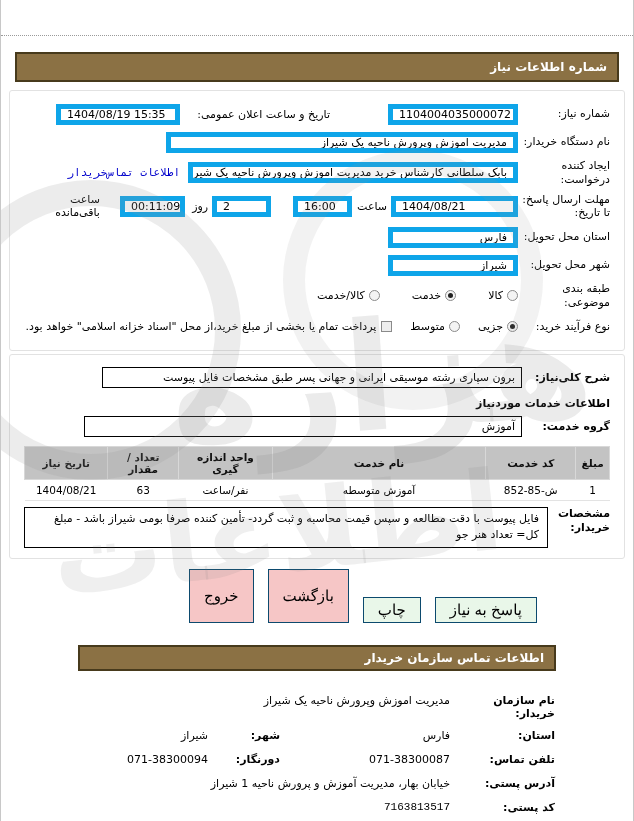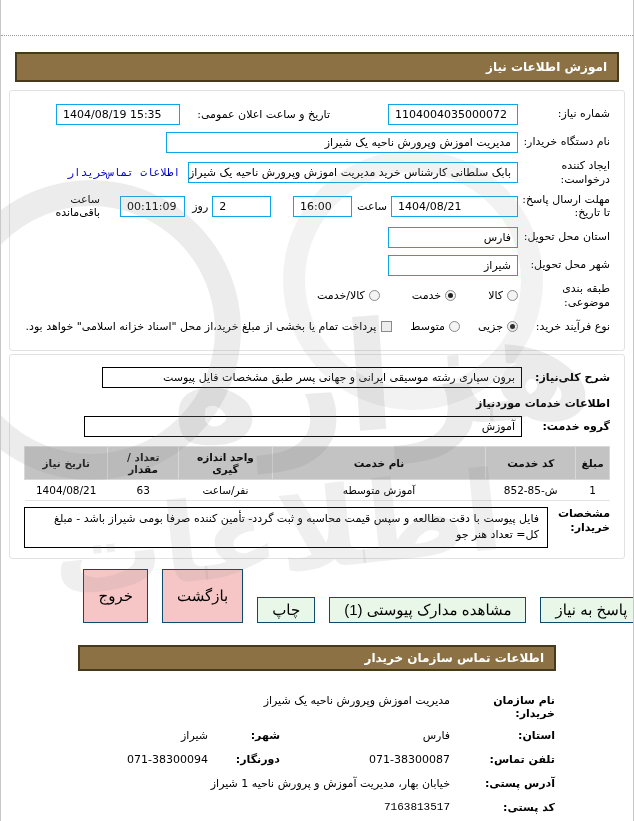--- a/index.html
+++ b/index.html
@@ -25,21 +25,21 @@
     margin:16px 14px 8px; height:30px; line-height:26px;
     background:#8b7144; border:2px solid #473a1c; color:#fff;
     font-size:12px; font-weight:bold; padding:0 10px;
   }
   .titlebar2 { margin:22px 77px 10px; height:26px; line-height:22px; }
   
   .panel { margin:3px 8px; border:1px solid #e2e2e2; border-radius:3px;
     background:#fff; padding:6px 14px; position:relative; z-index:1; }
   .frow { display:flex; align-items:center; margin:6px 0; min-height:22px; }
   .flabel { width:92px; flex-shrink:0; line-height:1.25; }
-  .box { border:1px solid #0ea5e9; background:#fff; height:21px;
+  .box { border:5px solid #0ea5e9; background:#fff; height:21px;
     display:flex; align-items:center; justify-content:flex-start;
     padding:0 6px; overflow:hidden; white-space:nowrap; }
   .ltr { direction:ltr; unicode-bidi:isolate; }
   .link { color:#0000cc; cursor:pointer; margin-right:8px; white-space:nowrap;font-family:Liberation Mono, monospace; }
   
   .radio { width:11px; height:11px; border:1px solid #8a8a8a; border-radius:50%;
     background:#f4f4f4; display:inline-block; margin-left:4px; flex-shrink:0; position:relative; }
   .radio.checked::after { content:""; position:absolute; inset:2px; background:#222; border-radius:50%; }
   .opt { margin-left:32px; display:flex; align-items:center; }
   .checkbox { width:11px; height:11px; border:1px solid #8a8a8a; background:#eee;
@@ -82,21 +82,21 @@
   <div class="watermark">
     <div class="wm-ring"></div>
     <div class="wm-ring2"></div>
     <div class="wm-text wm-t1">هزاره</div>
     <div class="wm-text wm-t2">اطلاعات</div>
   </div>
 
   <div class="topstrip"></div>
 
   <div class="titlebar">
-    <span>اموزش اطلاعات نیاز</span>
+    <span>شماره اطلاعات نیاز</span>
   </div>
 
   <div class="panel">
 
     <div class="frow">
       <span class="flabel">شماره نیاز:</span>
       <span class="box ltr" style="width:130px;">1104004035000072</span>
       <span style="margin-right:58px; width:150px;">تاریخ و ساعت اعلان عمومی:</span>
       <span class="box ltr" style="width:124px;">1404/08/19 15:35</span>
     </div>
@@ -206,21 +206,20 @@
     <div class="notes-row">
       <span class="notes-label">مشخصات خریدار:</span>
       <div class="notes-box">
         <div>فایل پیوست با دقت مطالعه و سپس قیمت محاسبه و ثبت گردد- تأمین کننده صرفا بومی شیراز باشد - مبلغ کل= تعداد هنر جو</div>
       </div>
     </div>
   </div>
 
   <div class="btnrow">
     <button class="btn green">پاسخ به نیاز</button>
-    <button class="btn green">مشاهده مدارک پیوستی (1)</button>
     <button class="btn green">چاپ</button>
     <button class="btn pink">بازگشت</button>
     <button class="btn pink">خروج</button>
   </div>
 
   <div class="titlebar titlebar2">
     <span>اطلاعات تماس سازمان خریدار</span>
   </div>
 
   <div class="contact">

